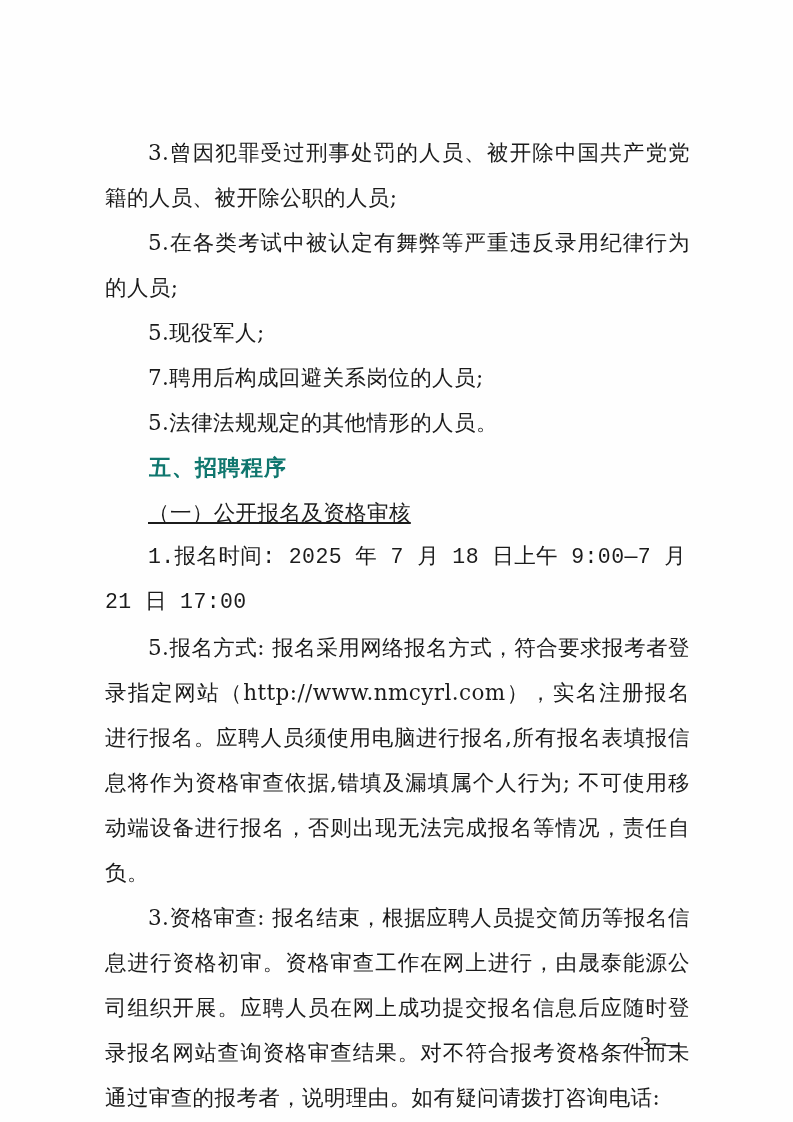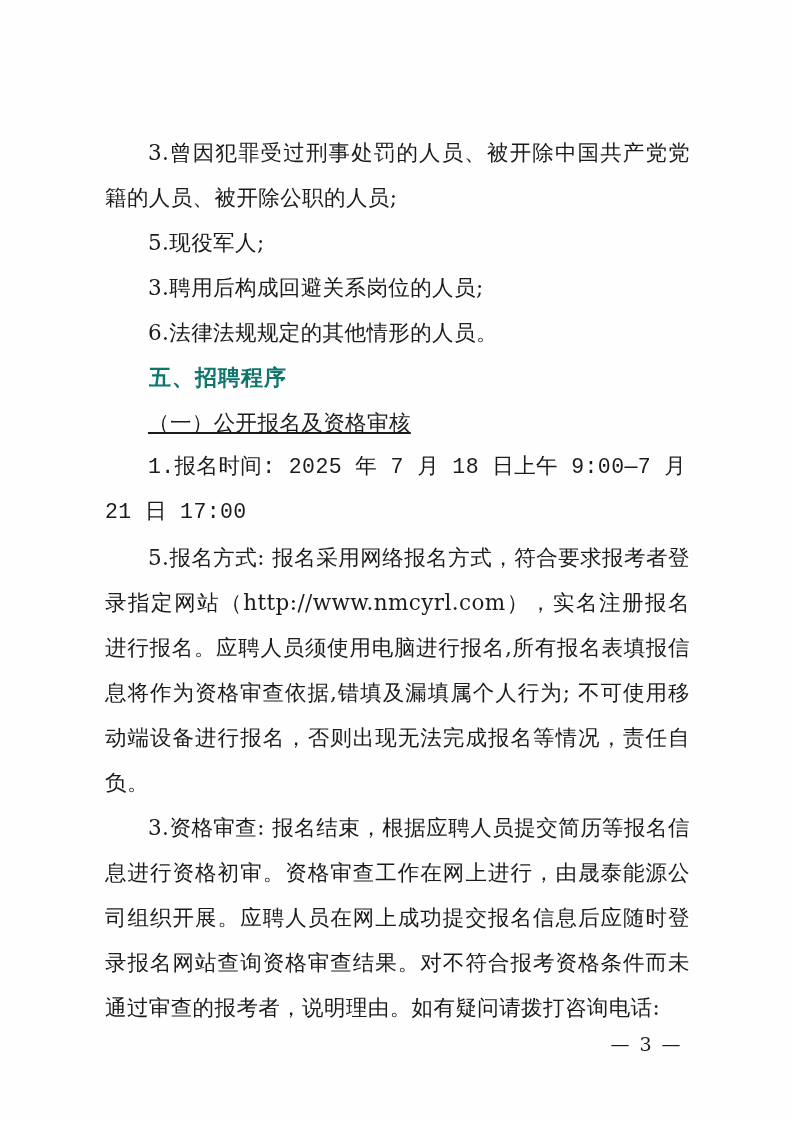--- a/index.html
+++ b/index.html
@@ -74,23 +74,24 @@
   }
 </style>
 </head>
 <body>
 
 <div class="page">
 
   <div class="content">
 
     <p class="para">3.曾因犯罪受过刑事处罚的人员、被开除中国共产党党籍的人员、被开除公职的人员;</p>
+    <p class="para">5.在各类考试中被认定有舞弊等严重违反录用纪律行为的人员;</p>
     <p class="para nojust">5.现役军人;</p>
-    <p class="para nojust">3.聘用后构成回避关系岗位的人员;</p>
-    <p class="para nojust">6.法律法规规定的其他情形的人员。</p>
+    <p class="para nojust">7.聘用后构成回避关系岗位的人员;</p>
+    <p class="para nojust">5.法律法规规定的其他情形的人员。</p>
 
     <h2 class="heading">五、招聘程序</h2>
 
     <p class="subheading">（一）公开报名及资格审核</p>
 
     <p class="para nojust latin">1.报名时间: 2025 年 7 月 18 日上午 9:00—7 月 21 日 17:00</p>
     <p class="para">5.报名方式: 报名采用网络报名方式，符合要求报考者登录指定网站（http://www.nmcyrl.com），实名注册报名进行报名。应聘人员须使用电脑进行报名,所有报名表填报信息将作为资格审查依据,错填及漏填属个人行为; 不可使用移动端设备进行报名，否则出现无法完成报名等情况，责任自负。</p>
     <p class="para">3.资格审查: 报名结束，根据应聘人员提交简历等报名信息进行资格初审。资格审查工作在网上进行，由晟泰能源公司组织开展。应聘人员在网上成功提交报名信息后应随时登录报名网站查询资格审查结果。对不符合报考资格条件而未通过审查的报考者，说明理由。如有疑问请拨打咨询电话:</p>
 
   </div>

